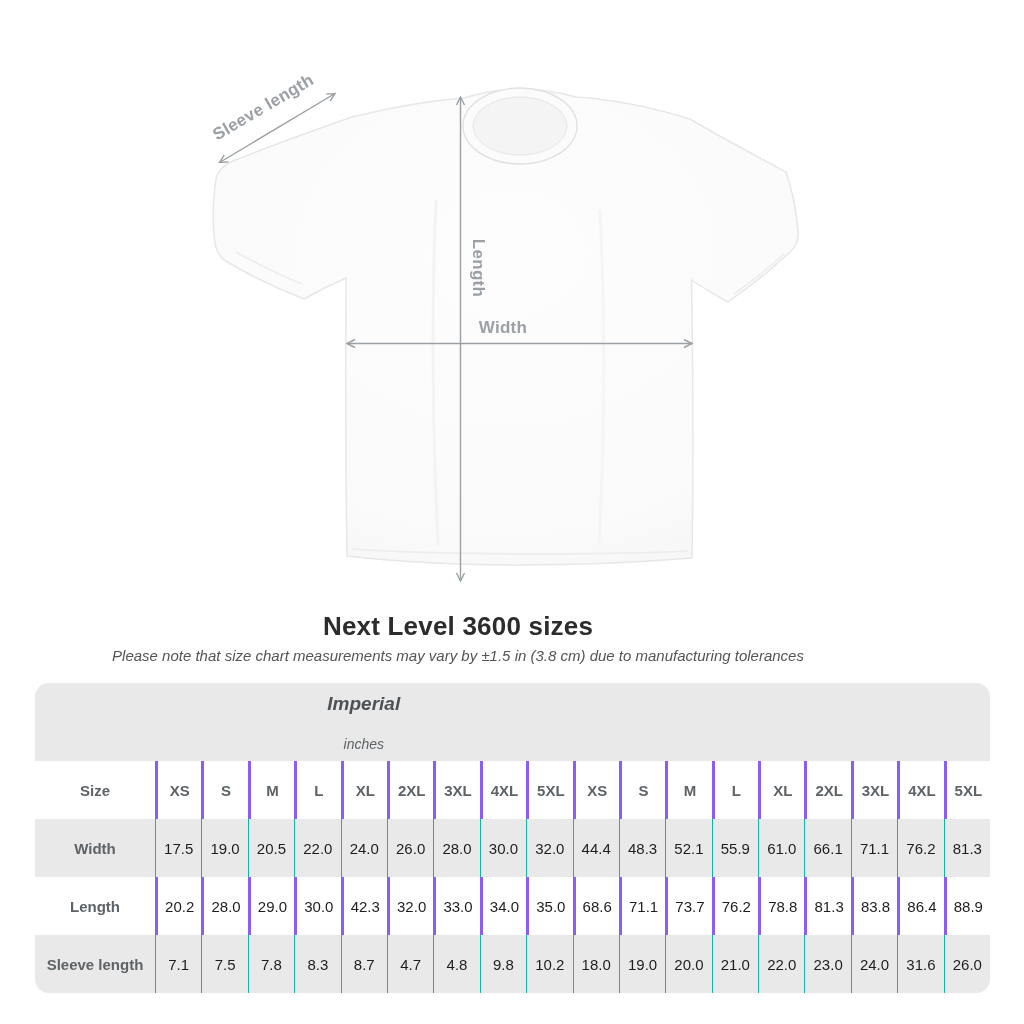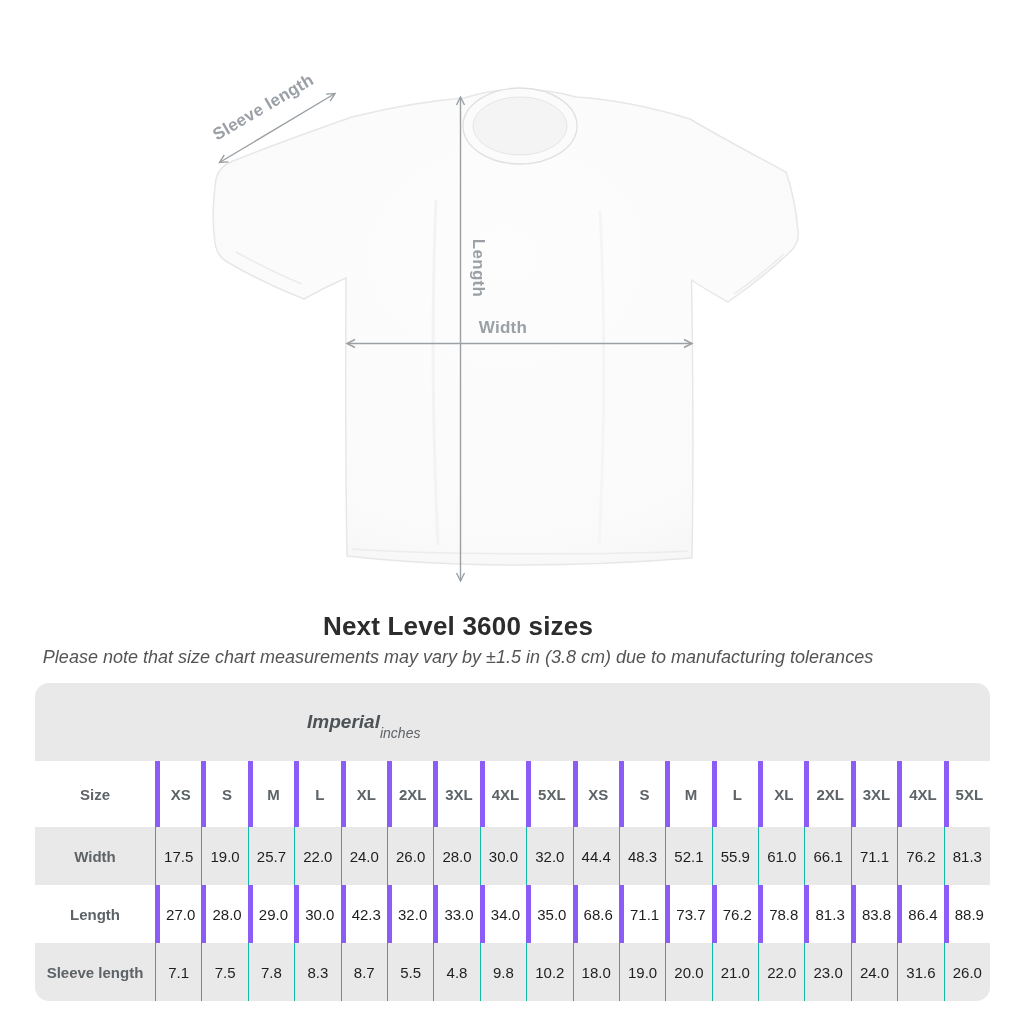--- a/index.html
+++ b/index.html
@@ -9,40 +9,40 @@
   .stage{position:relative;width:1024px;height:1024px;background:#fff;}
 
   
   .diagram-svg{position:absolute;left:0;top:0;width:1024px;height:660px;display:block;}
   .arrow-line{fill:none;stroke:#9aa0a4;stroke-width:1.4;}
   .dim-label{fill:#9aa0a6;font-weight:bold;font-size:17px;letter-spacing:.3px;}
 
   
   .heading{position:absolute;top:611px;left:0;width:916px;text-align:center;}
   .heading h1{margin:0;font-size:26px;font-weight:bold;color:#2c2c2c;letter-spacing:.2px;}
-  .heading p{margin:5px 0 0;font-size:18px;font-style:italic;color:#545454;}
+  .heading p{margin:5px 0 0;font-size:15px;font-style:italic;color:#545454;}
 
   
   .size-table{position:absolute;left:35px;top:683px;width:955px;border-radius:14px;
               overflow:hidden;background:#fff;}
   .trow{display:grid;grid-template-columns:120px repeat(18,1fr);}
   .group-row{display:grid;grid-template-columns:120px 1fr 1fr;height:78px;background:#e9e9e9;}
-  .group-cell{display:flex;flex-direction:row;align-items:center;justify-content:center;}
+  .group-cell{display:flex;flex-direction:column;align-items:center;justify-content:center;}
   .group-title{font-size:19px;font-weight:bold;font-style:italic;color:#4d5256;}
   .group-sub{font-size:14px;font-style:italic;color:#5d6367;margin-top:21px;}
-  .size-row{height:66px;background:#ffffff;}
+  .size-row{height:58px;background:#ffffff;}
   .data-row{height:58px;}
   .data-row.gray{background:#e9e9e9;}
   .data-row.white{background:#ffffff;}
   .cell{display:flex;align-items:center;justify-content:center;font-size:15px;}
   .head-cell{font-weight:bold;color:#5d6367;}
   .label-cell{font-weight:bold;color:#5d6367;}
   .value-cell{color:#1e1e1e;}
   .size-row .cell + .cell,
-  .data-row.white .cell + .cell{border-left:5px solid #8b5cf6;}
+  .data-row.white .cell + .cell{border-left:3px solid #8b5cf6;}
   .data-row.gray .cell + .cell{border-left:1px solid #14b8a6;}
 </style>
 </head>
 <body>
 
 <div class="stage">
 
   <svg class="diagram-svg" viewBox="0 0 1024 660">
     <defs>
       <radialGradient id="shirtg" cx="50%" cy="35%" r="80%">
@@ -133,40 +133,40 @@
         <div class="cell head-cell">4XL</div>
         <div class="cell head-cell">5XL</div>
       </div>
 
     <div>
 
     <div class="trow data-row gray">
           <div class="cell label-cell">Width</div>
           <div class="cell value-cell">17.5</div>
           <div class="cell value-cell">19.0</div>
-          <div class="cell value-cell">25.7</div>
+          <div class="cell value-cell">20.5</div>
           <div class="cell value-cell">22.0</div>
           <div class="cell value-cell">24.0</div>
           <div class="cell value-cell">26.0</div>
           <div class="cell value-cell">28.0</div>
           <div class="cell value-cell">30.0</div>
           <div class="cell value-cell">32.0</div>
           <div class="cell value-cell">44.4</div>
           <div class="cell value-cell">48.3</div>
           <div class="cell value-cell">52.1</div>
           <div class="cell value-cell">55.9</div>
           <div class="cell value-cell">61.0</div>
           <div class="cell value-cell">66.1</div>
           <div class="cell value-cell">71.1</div>
           <div class="cell value-cell">76.2</div>
           <div class="cell value-cell">81.3</div>
         </div>
         <div class="trow data-row white">
           <div class="cell label-cell">Length</div>
-          <div class="cell value-cell">27.0</div>
+          <div class="cell value-cell">20.2</div>
           <div class="cell value-cell">28.0</div>
           <div class="cell value-cell">29.0</div>
           <div class="cell value-cell">30.0</div>
           <div class="cell value-cell">42.3</div>
           <div class="cell value-cell">32.0</div>
           <div class="cell value-cell">33.0</div>
           <div class="cell value-cell">34.0</div>
           <div class="cell value-cell">35.0</div>
           <div class="cell value-cell">68.6</div>
           <div class="cell value-cell">71.1</div>
@@ -178,21 +178,21 @@
           <div class="cell value-cell">86.4</div>
           <div class="cell value-cell">88.9</div>
         </div>
         <div class="trow data-row gray">
           <div class="cell label-cell">Sleeve length</div>
           <div class="cell value-cell">7.1</div>
           <div class="cell value-cell">7.5</div>
           <div class="cell value-cell">7.8</div>
           <div class="cell value-cell">8.3</div>
           <div class="cell value-cell">8.7</div>
-          <div class="cell value-cell">5.5</div>
+          <div class="cell value-cell">4.7</div>
           <div class="cell value-cell">4.8</div>
           <div class="cell value-cell">9.8</div>
           <div class="cell value-cell">10.2</div>
           <div class="cell value-cell">18.0</div>
           <div class="cell value-cell">19.0</div>
           <div class="cell value-cell">20.0</div>
           <div class="cell value-cell">21.0</div>
           <div class="cell value-cell">22.0</div>
           <div class="cell value-cell">23.0</div>
           <div class="cell value-cell">24.0</div>

